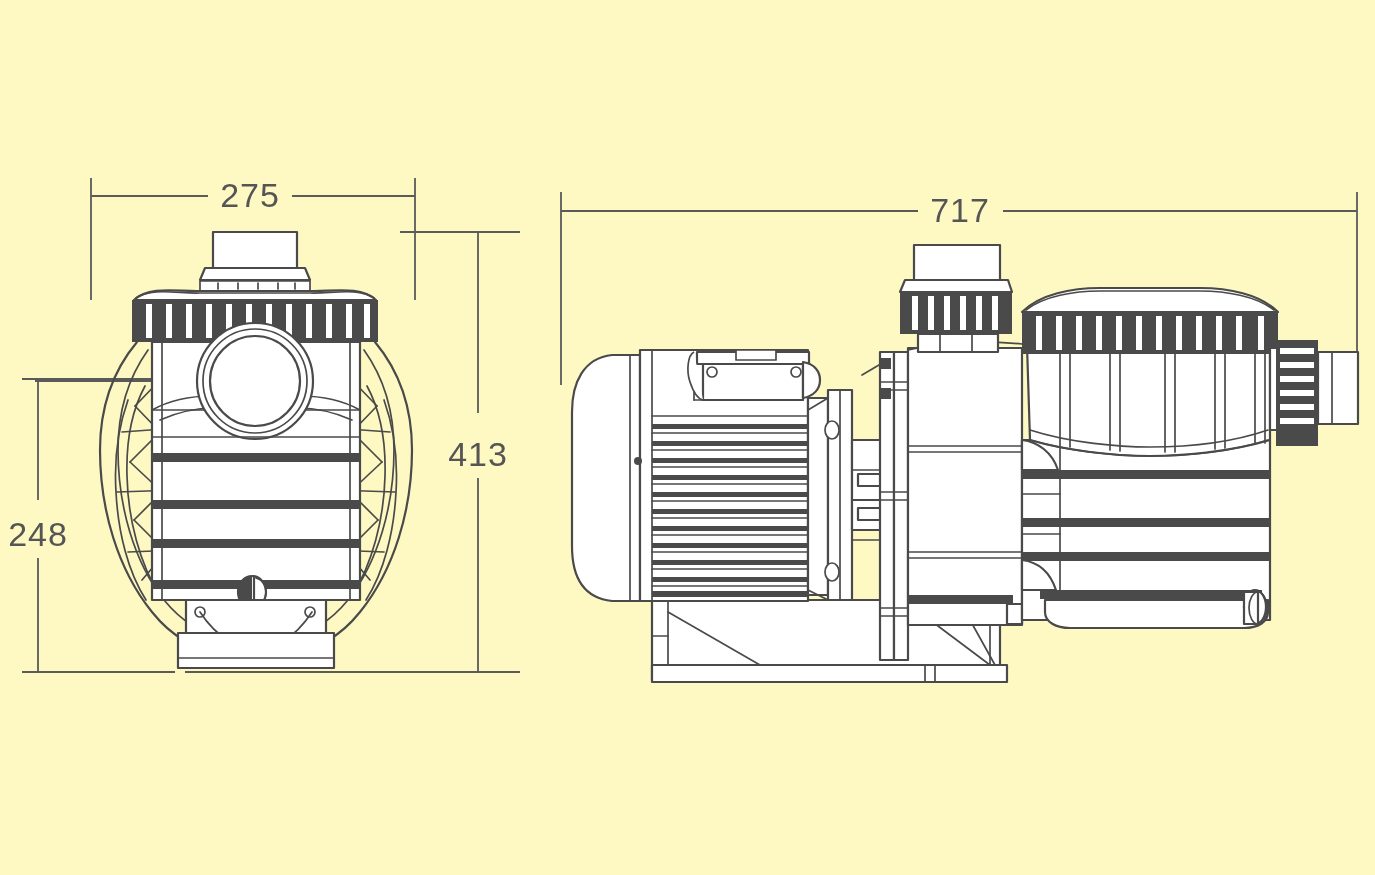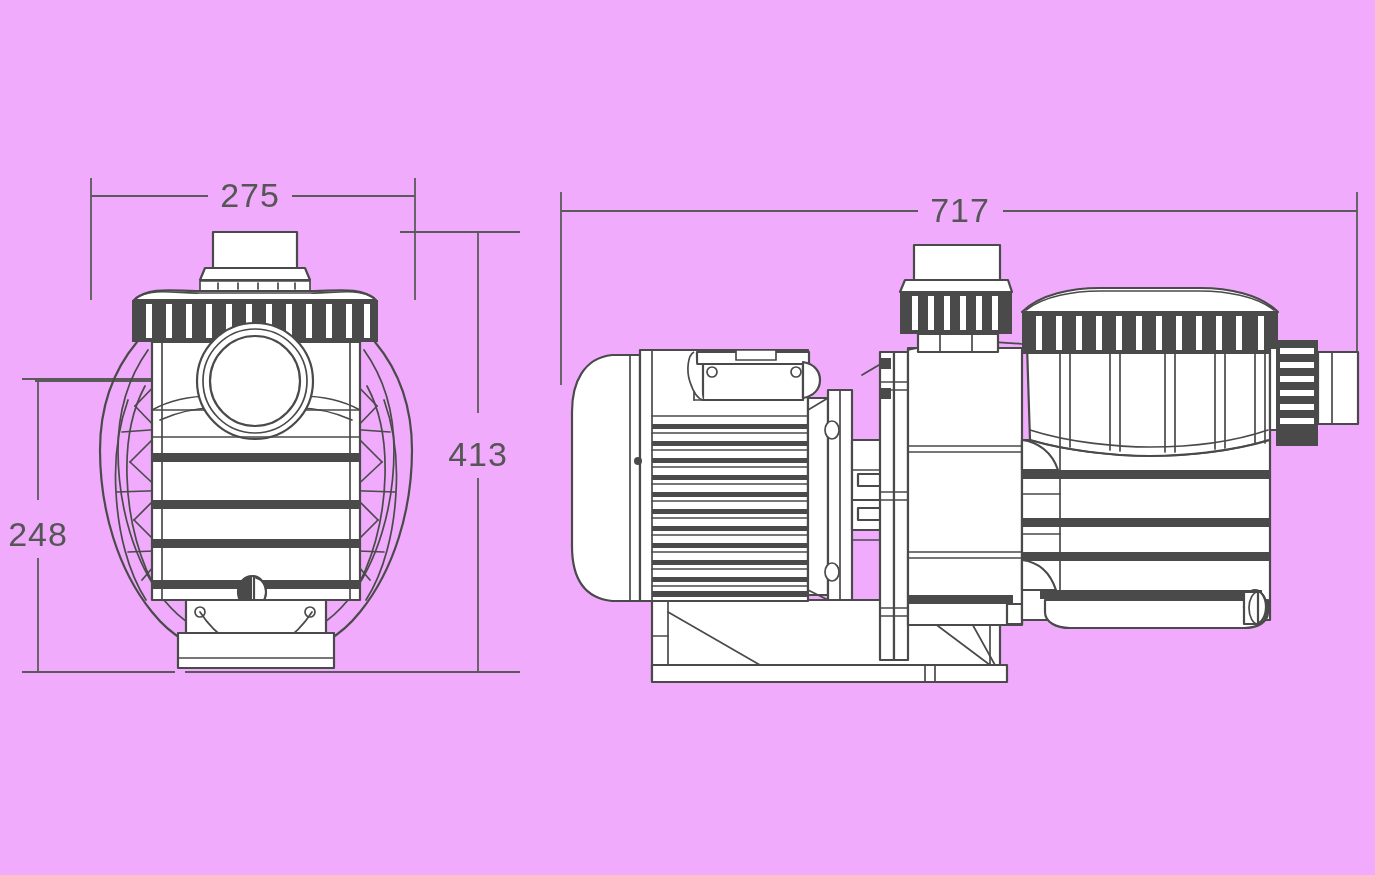--- a/index.html
+++ b/index.html
@@ -11,21 +11,21 @@
   body {
     width: 1375px;
     height: 875px;
     font-family: "Liberation Sans", sans-serif;
     overflow: hidden;
   }
   #drawing-root {
     position: relative;
     width: 1375px;
     height: 875px;
-    background: #f0abfc;
+    background: #fef9c3;
   }
   svg#tech-drawing {
     display: block;
     width: 1375px;
     height: 875px;
   }
   .part-line {
     fill: none;
     stroke: #4a4a4a;
     stroke-width: 2.2;

